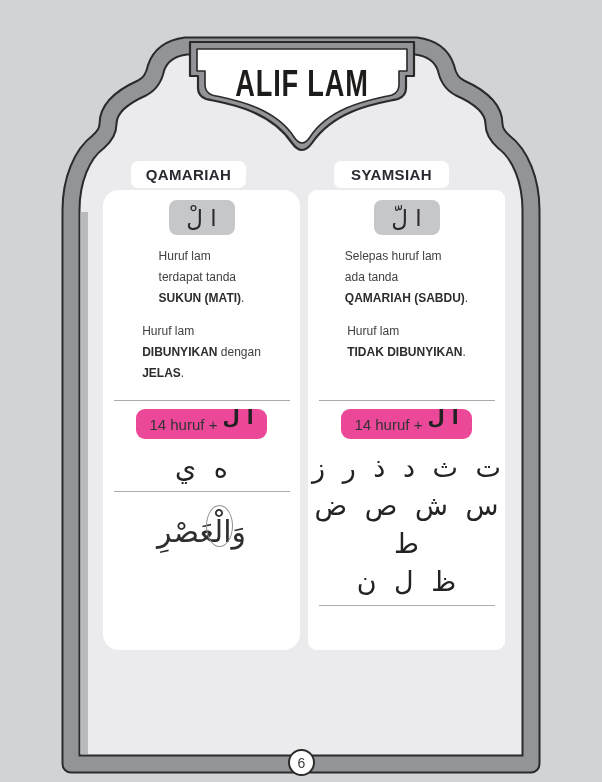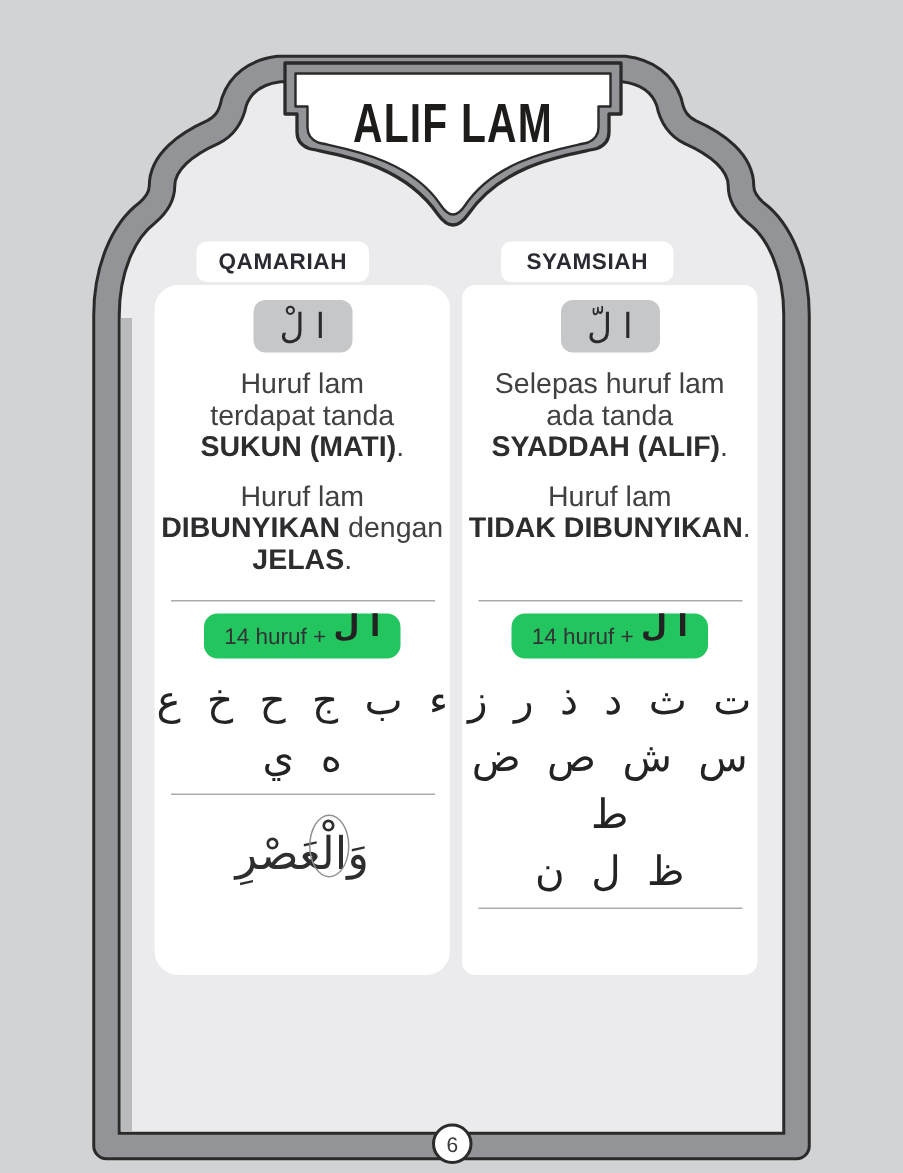--- a/index.html
+++ b/index.html
@@ -46,36 +46,36 @@
   .alif-badge{
     width:66px;height:35px;background:#c6c7c9;border-radius:8px;
     display:flex;align-items:center;justify-content:center;
   }
   .alif-badge .ar{
     font-family:"DejaVu Sans", sans-serif;
     font-size:23px;color:#2a2a2c;line-height:1;padding-top:2px;
   }
 
   .desc{
-    margin:0;text-align:center;
-    font-size:19px;line-height:21px;color:#414042;
+    margin:0;text-align:left;
+    font-size:12px;line-height:21px;color:#414042;
     min-height:63px;
   }
   .desc.p1{margin-top:11px;}
   .desc.p2{margin-top:12px;}
   .desc b{color:#2d2c2f;font-weight:700;}
 
   .divider{
     width:176px;border-top:1.6px solid #aaabad;height:0;
   }
   .div1{margin-top:16px;}
   .div2{margin-top:4px;}
 
   .count-badge{
-    margin-top:8px;height:30px;background:#22c55e;border-radius:9px;
+    margin-top:8px;height:30px;background:#ec4899;border-radius:9px;
     display:inline-flex;align-items:center;justify-content:flex-end;
     padding:0 13px;gap:5px;
   }
   .count-badge .label{font-size:15px;color:#333236;}
   .count-badge .ar-badge{
     font-family:"DejaVu Sans", sans-serif;
     font-size:20px;font-weight:700;color:#222;line-height:1;padding-bottom:14px;
   }
 
   .letters{
@@ -197,37 +197,36 @@
       <span>Huruf lam</span><br>
       <b>DIBUNYIKAN</b><span> dengan</span><br>
       <b>JELAS</b><span>.</span>
     </p>
     <div class="divider div1"></div>
     <div class="count-badge">
       <span class="label">14 huruf +</span>
       <span class="ar-badge">ا ل</span>
     </div>
     <div class="letters">
-      <div>ء ب ج ح خ ع</div>
       <div>ه ي</div>
     </div>
     <div class="divider div2"></div>
     <div class="example">
       <span class="word"><span>وَالْعَصْرِ</span><span class="circle-hl hl-left"></span></span>
     </div>
   </div>
 
   <div class="card card-right">
     <div class="alif-badge">
       <span class="ar">ا لّ</span>
     </div>
     <p class="desc p1">
       <span>Selepas huruf lam</span><br>
       <span>ada tanda</span><br>
-      <b>SYADDAH (ALIF)</b><span>.</span>
+      <b>QAMARIAH (SABDU)</b><span>.</span>
     </p>
     <p class="desc p2">
       <span>Huruf lam</span><br>
       <b>TIDAK DIBUNYIKAN</b><span>.</span>
     </p>
     <div class="divider div1"></div>
     <div class="count-badge">
       <span class="label">14 huruf +</span>
       <span class="ar-badge">ا ل</span>
     </div>

